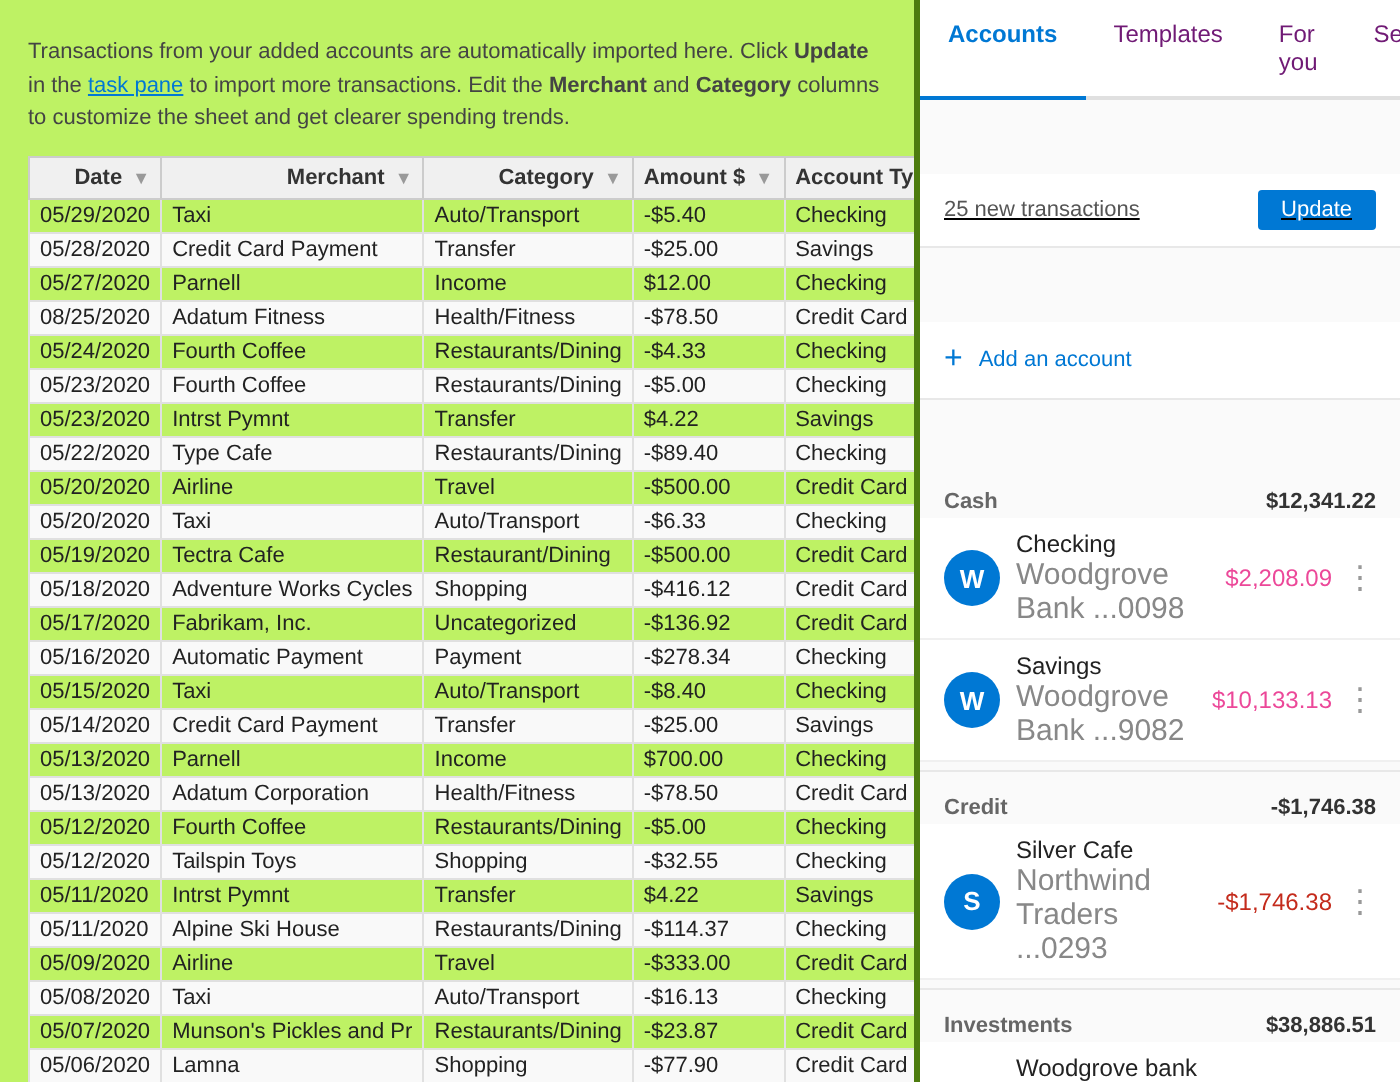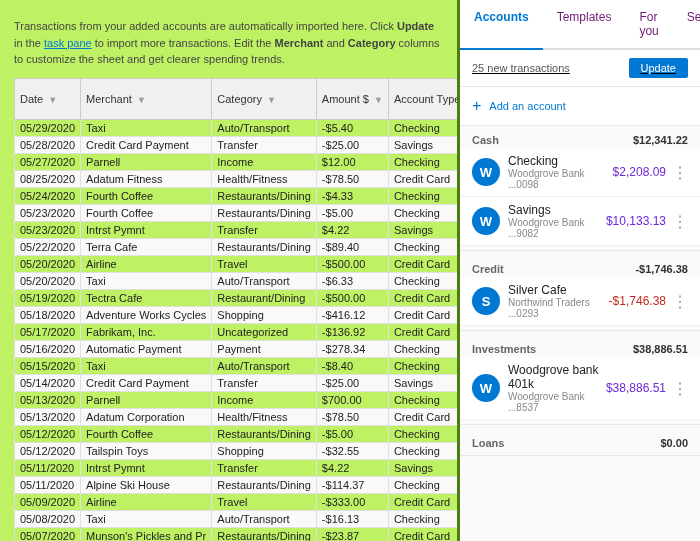--- a/index.html
+++ b/index.html
@@ -30,23 +30,23 @@
 
     
     .transactions-table {
       width: 100%;
       border-collapse: collapse;
       font-size: 11px;
     }
     .transactions-table th {
       background: #f0f0f0;
       border: 1px solid #ccc;
-      padding: 14px 5px;
-      text-align: left;
-      font-weight: 400;
+      padding: 4px 5px;
+      text-align: right;
+      font-weight: 700;
       color: #333;
       white-space: nowrap;
     }
     .transactions-table th .sort-icon {
       color: #999;
       font-size: 9px;
       margin-left: 2px;
     }
     .transactions-table td {
       border: 1px solid #e0e0e0;
@@ -59,20 +59,21 @@
     .amount-positive { color: #107c10; }
     .category-link { color: #0078d4; }
 
     
     .right-panel {
       width: 240px;
       background: #fafafa;
       display: flex;
       flex-direction: column;
       overflow-y: auto;
+      gap: 37px;
     }
     .right-tabs {
       display: flex;
       border-bottom: 2px solid #e0e0e0;
       background: #fff;
     }
     .right-tab {
       padding: 10px 14px;
       font-size: 12px;
       cursor: pointer;
@@ -156,22 +157,22 @@
       display: flex;
       align-items: center;
       justify-content: center;
       font-size: 13px;
       font-weight: 700;
       margin-right: 8px;
       flex-shrink: 0;
     }
     .account-details { flex: 1; }
     .account-name { font-size: 12px; color: #222; font-weight: 500; }
-    .account-sub { font-size: 10px; color: #888; }
-    .account-amount { font-size: 12px; color: #6d28d9; text-align: right; white-space: nowrap; }
+    .account-sub { font-size: 15px; color: #888; }
+    .account-amount { font-size: 12px; color: #ec4899; text-align: right; white-space: nowrap; }
     .account-amount.negative { color: #c42b1c; }
     .account-more {
       color: #999;
       font-size: 16px;
       padding-left: 6px;
       cursor: pointer;
     }
 
     .divider { height: 1px; background: #e8e8e8; margin: 4px 0; }
   </style>
@@ -238,21 +239,21 @@
         </tr>
         <tr>
           <td>05/23/2020</td>
           <td>Intrst Pymnt</td>
           <td class="category-link">Transfer</td>
           <td class="amount-positive">$4.22</td>
           <td>Savings</td>
         </tr>
         <tr>
           <td>05/22/2020</td>
-          <td>Terra Cafe</td>
+          <td>Type Cafe</td>
           <td class="category-link">Restaurants/Dining</td>
           <td class="amount-negative">-$89.40</td>
           <td>Checking</td>
         </tr>
         <tr>
           <td>05/20/2020</td>
           <td>Airline</td>
           <td class="category-link">Travel</td>
           <td class="amount-negative">-$500.00</td>
           <td>Credit Card</td>

